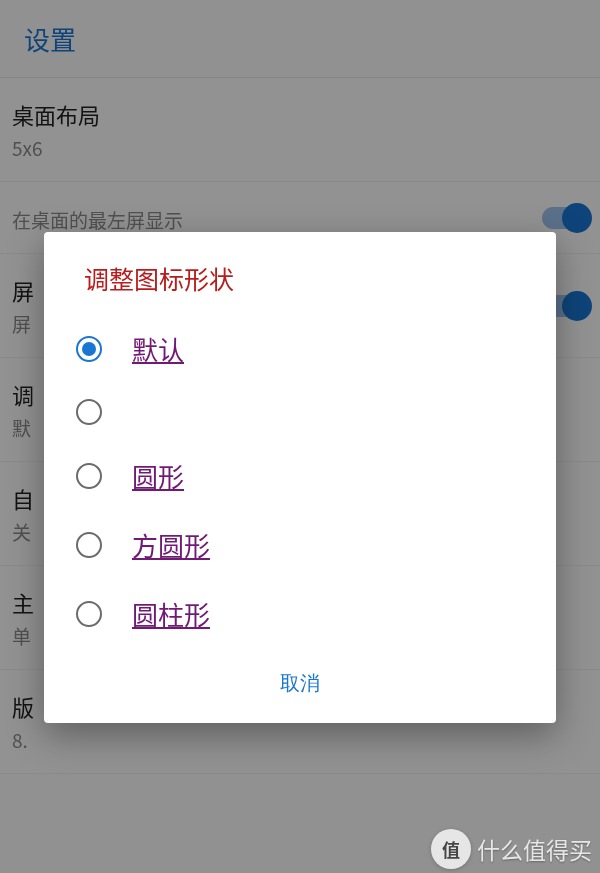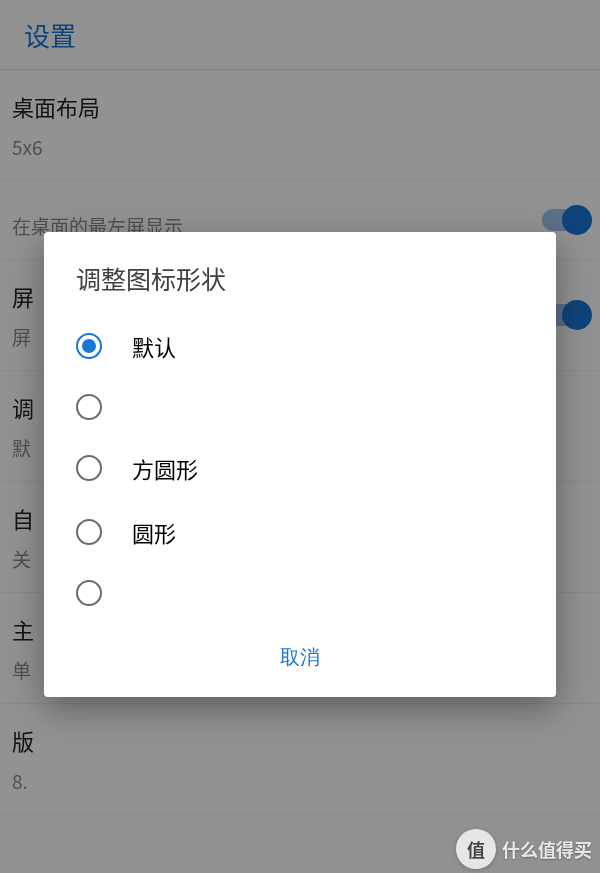--- a/index.html
+++ b/index.html
@@ -5,21 +5,21 @@
     * { margin: 0; padding: 0; box-sizing: border-box; }
     body {
       width: 600px;
       height: 873px;
       font-family: -apple-system, "Noto Sans CJK SC", "PingFang SC", "Microsoft YaHei", sans-serif;
       position: relative;
       overflow: hidden;
       background: #fafafa;
     }
     .app-bar {
-      height: 70px;
+      height: 78px;
       display: flex;
       align-items: center;
       padding: 0 24px;
       background: #fafafa;
       border-bottom: 1px solid #e4e4e4;
     }
     .app-bar-title {
       color: #1976d2;
       font-size: 26px;
       font-weight: 400;
@@ -29,21 +29,21 @@
     }
     .row {
       padding: 20px 12px;
       border-bottom: 1px solid #eee;
       display: flex;
       align-items: center;
       justify-content: flex-start;
     }
     .row-text { flex: 1; }
     .row-title { font-size: 22px; color: #212121; }
-    .row-sub { font-size: 19px; color: #8a8a8a; margin-top: 11px; }
+    .row-sub { font-size: 19px; color: #8a8a8a; margin-top: 4px; }
     .switch {
       width: 46px; height: 22px; border-radius: 11px;
       background: #9ec2ec; position: relative; flex-shrink: 0;
     }
     .switch::after {
       content: ""; position: absolute; right: -4px; top: -4px;
       width: 30px; height: 30px; border-radius: 50%;
       background: #1976d2;
     }
     .scrim {
@@ -53,43 +53,44 @@
     .dialog {
       position: absolute;
       top: 232px; left: 44px; right: 44px;
       background: #fff;
       border-radius: 4px;
       box-shadow: 0 12px 36px rgba(0,0,0,0.35);
       padding-bottom: 6px;
     }
     .dialog-title {
       font-size: 25px;
-      color: #404040;
+      color: #b91c1c;
       padding: 28px 32px 18px;
       font-weight: 400;
+      margin-left: 8px;
     }
     .opt {
       display: flex;
       align-items: center;
       padding: 16px 32px;
       gap: 30px;
       cursor: pointer;
     }
     .radio {
       width: 26px; height: 26px; border-radius: 50%;
       border: 2.5px solid #6b6b6b;
       display: flex; align-items: center; justify-content: center;
       flex-shrink: 0;
     }
     .radio.checked { border-color: #1976d2; }
     .radio.checked::after {
       content: ""; width: 14px; height: 14px; border-radius: 50%;
       background: #1976d2;
     }
-    .opt-label { font-size: 22px; color: #000000; }
+    .opt-label { font-size: 26px; color: #701a75; text-decoration: underline; }
     .actions {
       display: flex; justify-content: center;
       padding: 14px 22px 12px;
     }
     .btn-cancel {
       color: #1976d2; font-size: 20px;
       padding: 8px 14px; cursor: pointer;
       background: none; border: none;
     }
     .watermark {
@@ -97,21 +98,21 @@
       display: flex; align-items: center; gap: 6px;
       opacity: 0.78;
     }
     .wm-badge {
       width: 40px; height: 40px; border-radius: 50%;
       background: #fff; color: #333;
       display: flex; align-items: center; justify-content: center;
       font-size: 18px; font-weight: 700;
       box-shadow: 0 1px 4px rgba(0,0,0,.25);
     }
-    .wm-text { color: #fff; font-size: 18px; font-weight: 700; text-shadow: 0 1px 2px rgba(0,0,0,.4); }
+    .wm-text { color: #fff; font-size: 23px; font-weight: 400; text-shadow: 0 1px 2px rgba(0,0,0,.4); }
   </style>
 </head>
 <body>
 
 <div class="app-bar">
   <span class="app-bar-title">设置</span>
 </div>
 
 <div class="settings-list">
   <div class="row">
@@ -165,28 +166,29 @@
   <div class="dialog-title">调整图标形状</div>
   <div class="opt">
     <span class="radio checked"></span>
     <span class="opt-label">默认</span>
   </div>
   <div class="opt">
     <span class="radio"></span>
   </div>
   <div class="opt">
     <span class="radio"></span>
+    <span class="opt-label">圆形</span>
+  </div>
+  <div class="opt">
+    <span class="radio"></span>
     <span class="opt-label">方圆形</span>
   </div>
   <div class="opt">
     <span class="radio"></span>
-    <span class="opt-label">圆形</span>
-  </div>
-  <div class="opt">
-    <span class="radio"></span>
+    <span class="opt-label">圆柱形</span>
   </div>
   <div class="actions">
     <button class="btn-cancel">取消</button>
   </div>
 </div>
 
 <div class="watermark">
   <span class="wm-badge">值</span>
   <span class="wm-text">什么值得买</span>
 </div>

